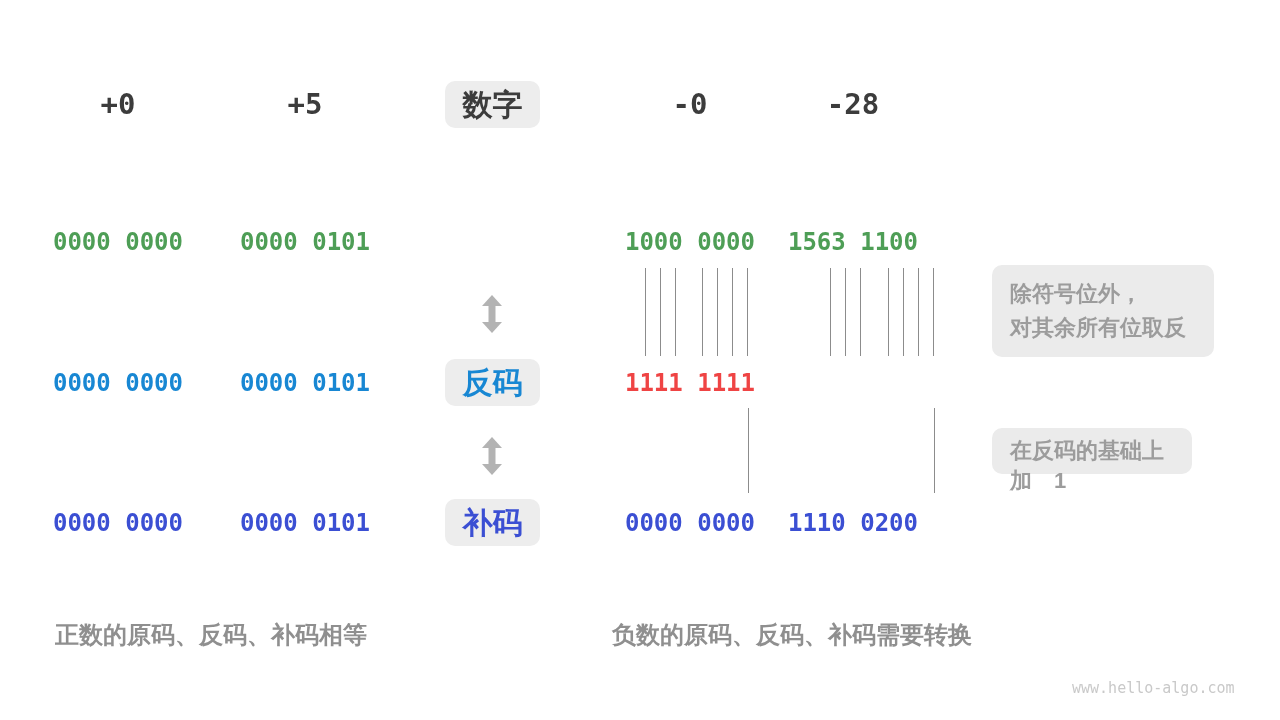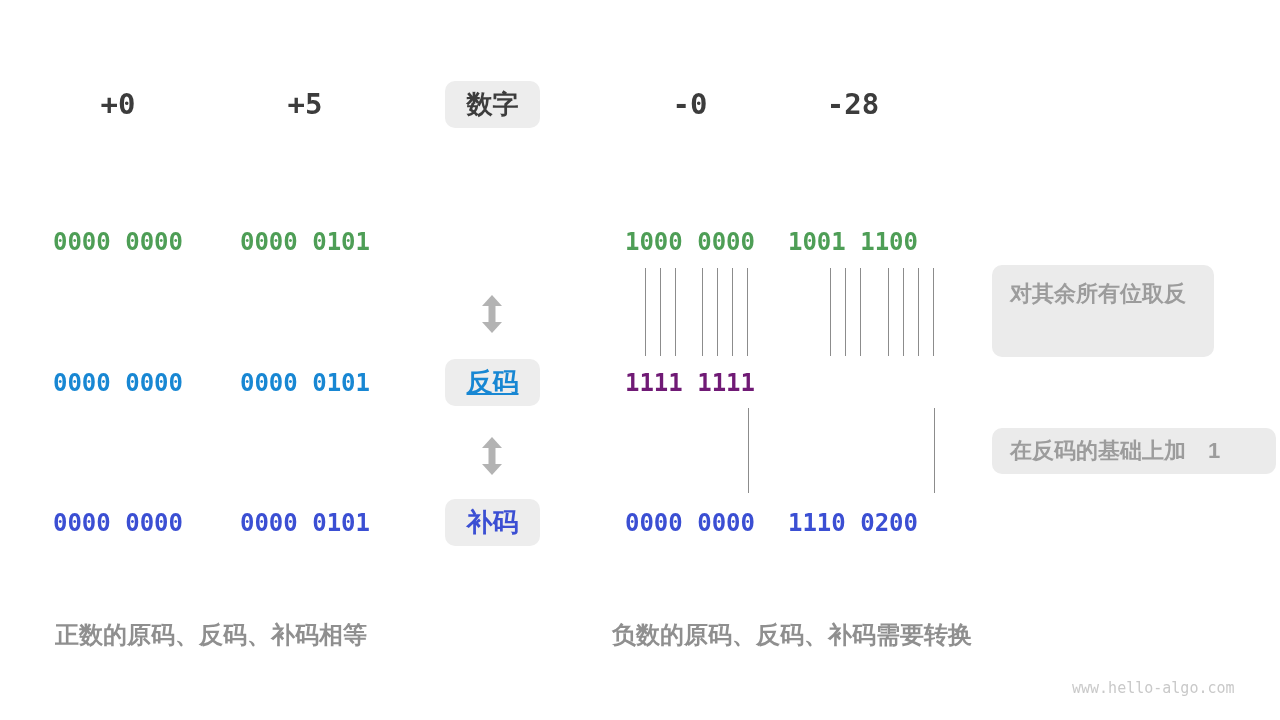--- a/index.html
+++ b/index.html
@@ -25,39 +25,39 @@
   .col1 { left: 43px; }  .col2 { left: 230px; }
   .col3 { left: 615px; } .col4 { left: 778px; }
   .row-sm  { top: 229px; }
   .row-oc  { top: 370px; }
   .row-tc  { top: 510px; }
   
   .badge {
     position: absolute; left: 445px; width: 95px; height: 47px;
     background: #ededed; border-radius: 10px;
     text-align: center; line-height: 47px;
-    font-weight: bold; font-size: 26px; color: #3c3c3c;
+    font-weight: bold; font-size: 30px; color: #3c3c3c;
   }
   .badge-num { top: 81px; }
   .badge-sm  { top: 220px; }
   .badge-oc  { top: 359px; }
   .badge-tc  { top: 499px; }
   
   .arrow { position: absolute; left: 481px; width: 22px; height: 38px; }
   .arrow1 { top: 295px; } .arrow2 { top: 437px; }
   
   .vline { position: absolute; width: 1px; background: #8c8c8c; }
   
   .note {
     position: absolute; background: #ebebeb; border-radius: 10px;
     color: #9c9c9c; font-weight: bold; font-size: 22px;
     padding: 12px 18px; line-height: 1.55; box-sizing: border-box;
   }
   .note1 { left: 992px; top: 265px; width: 222px; height: 92px; }
-  .note2 { left: 992px; top: 428px; width: 284px; height: 46px; padding-top: 8px; line-height: 30px; }
+  .note2 { left: 992px; top: 428px; width: 200px; height: 46px; padding-top: 8px; line-height: 30px; }
   
   .caption {
     position: absolute; top: 619px;
     font-weight: bold; font-size: 24px; color: #8f8f8f;
   }
   .caption-left  { left: 55px; }
   .caption-right { left: 612px; }
   
   .watermark {
     position: absolute; left: 1072px; top: 679px;
@@ -72,26 +72,26 @@
 
   <div class="hcell col1">+0</div>
   <div class="hcell col2">+5</div>
   <div class="badge badge-num">数字</div>
   <div class="hcell col3">-0</div>
   <div class="hcell col4">-28</div>
 
   <div class="cell col1 row-sm" style="color: rgb(78, 158, 86);">0000 0000</div>
   <div class="cell col2 row-sm" style="color: rgb(78, 158, 86);">0000 0101</div>
   <div class="cell col3 row-sm" style="color: rgb(78, 158, 86);">1000 0000</div>
-  <div class="cell col4 row-sm" style="color: rgb(78, 158, 86);">1001 1100</div>
+  <div class="cell col4 row-sm" style="color: rgb(78, 158, 86);">1563 1100</div>
 
   <div class="cell col1 row-oc" style="color: rgb(24, 135, 211);">0000 0000</div>
   <div class="cell col2 row-oc" style="color: rgb(24, 135, 211);">0000 0101</div>
-  <div class="badge badge-oc" style="color: rgb(24, 135, 211); text-decoration: underline;">反码</div>
-  <div class="cell col3 row-oc" style="color: #701a75;">1111 1111</div>
+  <div class="badge badge-oc" style="color: rgb(24, 135, 211);">反码</div>
+  <div class="cell col3 row-oc" style="color: #ef4444;">1111 1111</div>
 
   <div class="cell col1 row-tc" style="color: rgb(59, 79, 211);">0000 0000</div>
   <div class="cell col2 row-tc" style="color: rgb(59, 79, 211);">0000 0101</div>
   <div class="badge badge-tc" style="color: rgb(59, 79, 211);">补码</div>
   <div class="cell col3 row-tc" style="color: rgb(59, 79, 211);">0000 0000</div>
   <div class="cell col4 row-tc" style="color: rgb(59, 79, 211);">1110 0200</div>
 
   <div class="arrow arrow1">
     <svg width="22" height="38" viewBox="0 0 22 38" xmlns="http://www.w3.org/2000/svg">
       <polygon points="11,0 21,11 1,11" fill="#b3b3b3"></polygon>
@@ -101,20 +101,21 @@
   </div>
   <div class="arrow arrow2">
     <svg width="22" height="38" viewBox="0 0 22 38" xmlns="http://www.w3.org/2000/svg">
       <polygon points="11,0 21,11 1,11" fill="#b3b3b3"></polygon>
       <rect x="7.5" y="10" width="7" height="18" fill="#b3b3b3"></rect>
       <polygon points="11,38 21,27 1,27" fill="#b3b3b3"></polygon>
     </svg>
   </div>
 
   <div class="note note1">
+    <div>除符号位外，</div>
     <div>对其余所有位取反</div>
   </div>
   <div class="note note2">在反码的基础上加　1</div>
 
   <div class="caption caption-right">负数的原码、反码、补码需要转换</div>
   <div class="caption caption-left">正数的原码、反码、补码相等</div>
 
   <div class="watermark">www.hello-algo.com</div>
 
 <div class="vline" style="left: 645px; top: 268px; height: 88px; background: rgb(140, 140, 140);"></div>

